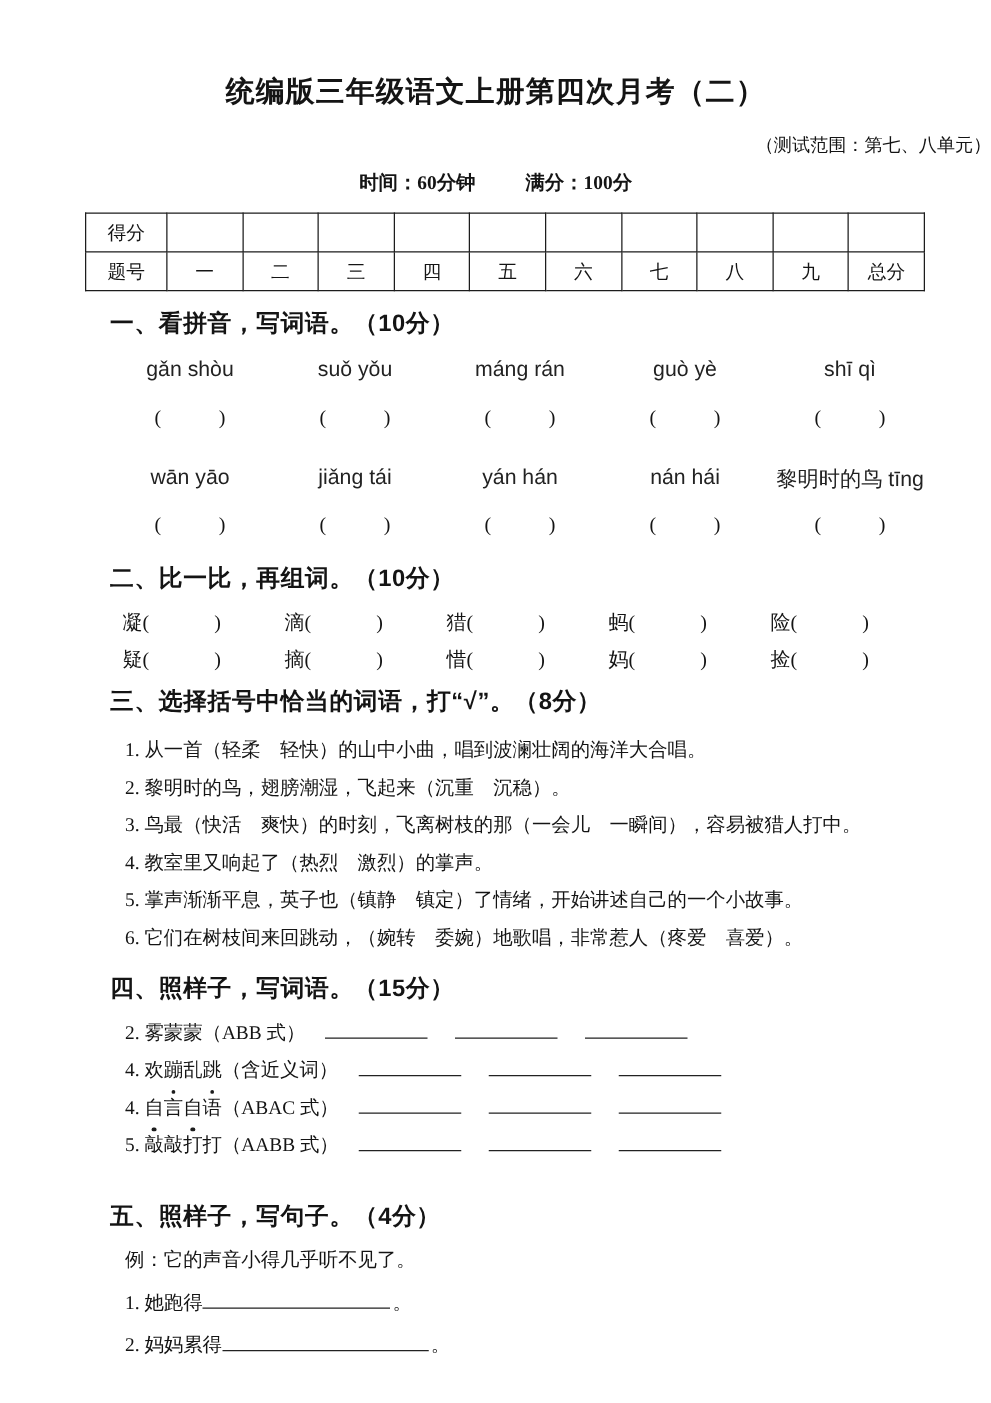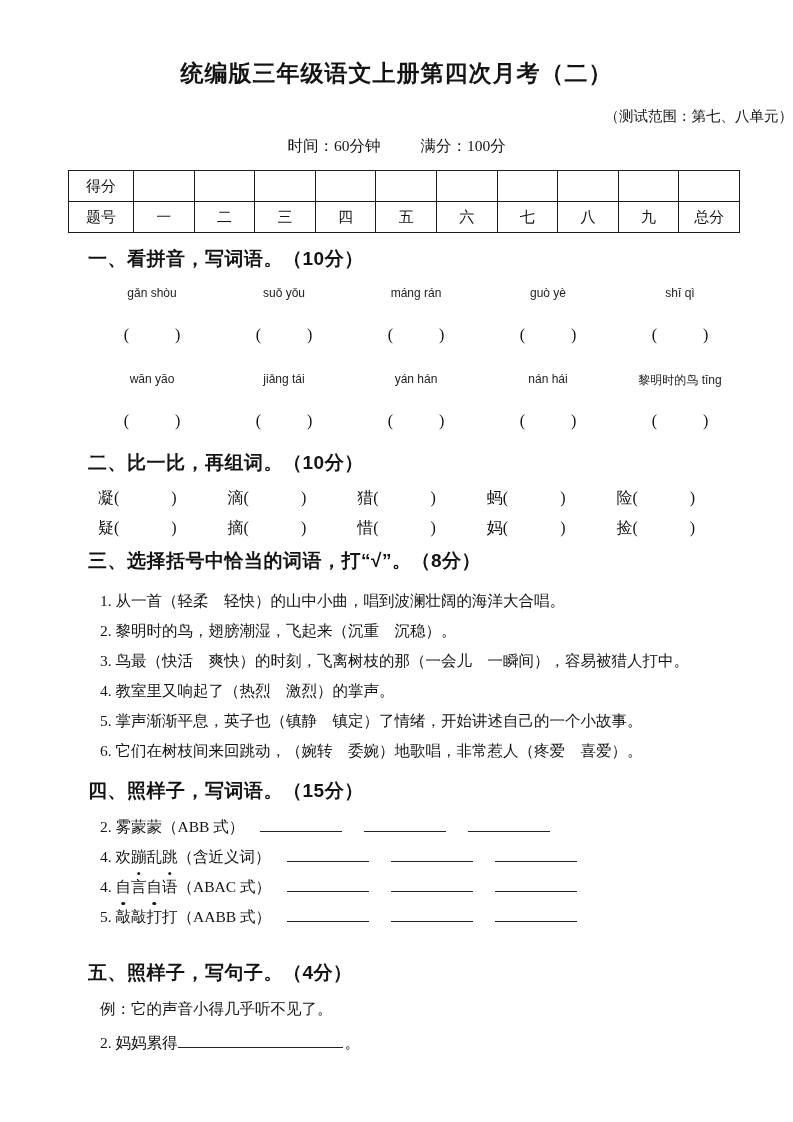--- a/index.html
+++ b/index.html
@@ -5,42 +5,42 @@
   html,body{margin:0;padding:0;background:#ffffff;}
   .page{
     position:relative;width:793px;height:1122px;background:#fff;
     font-family:"Liberation Serif",serif;color:#141414;overflow:hidden;
   }
   .title{
     position:absolute;top:58px;left:0;width:100%;text-align:center;
     font-family:"Liberation Sans",sans-serif;font-weight:700;font-size:23px;letter-spacing:1px;
   }
   .subtitle{position:absolute;top:107px;left:0;width:100%;text-align:right;font-size:14.5px;}
-  .info{position:absolute;top:136px;left:0;width:100%;text-align:center;font-size:15.5px;font-weight:400;}
+  .info{position:absolute;top:136px;left:0;width:100%;text-align:center;font-size:15.5px;font-weight:700;}
   .info .gapper{display:inline-block;width:40px;}
 
   table.score-table{
     position:absolute;top:170px;left:68px;width:672px;
     border-collapse:collapse;table-layout:fixed;
   }
   .score-table td{
     border:1.6px solid #1c1c1c;height:30px;text-align:center;
     font-size:15px;padding:0;overflow:hidden;
   }
   .score-table td.first{width:64px;}
 
   .sec-heading{
     position:absolute;left:88px;
     font-family:"Liberation Sans",sans-serif;font-weight:600;font-size:19px;
     letter-spacing:0.5px;white-space:nowrap;
   }
 
   .grid5{position:absolute;left:86px;width:660px;display:grid;grid-template-columns:repeat(5,1fr);}
   .grid5>div{text-align:center;white-space:nowrap;}
-  .pinyin{font-family:"Liberation Sans",sans-serif;font-size:12px;color:#222;}
+  .pinyin{font-family:"Liberation Sans",sans-serif;font-size:17px;color:#222;}
   .paren-gap{display:inline-block;width:46px;}
   .paren-row{font-size:16px;}
 
   .word-grid{position:absolute;left:98px;width:648px;display:grid;grid-template-columns:repeat(5,1fr);font-size:16px;}
   .word-grid>div{text-align:left;white-space:nowrap;}
   .word-gap{display:inline-block;width:52px;}
 
   .item-list{position:absolute;left:100px;font-size:15.5px;}
   .item-list .line{height:30px;line-height:30px;white-space:nowrap;}
 
@@ -172,17 +172,20 @@
     </div>
     <div class="line">
       <span>5. 敲敲打打（AABB 式）</span><span class="blank first"></span><span class="blank"></span><span class="blank"></span>
     </div>
   </div>
 
   <div class="sec-heading" style="top:960px">五、照样子，写句子。（4分）</div>
   <div class="item-list" style="top:992px">
     <div class="line" style="height:34px;line-height:34px">例：它的声音小得几乎听不见了。</div>
     <div class="line" style="height:34px;line-height:34px">
+      <span>1. 她跑得</span><span class="blank wide"></span><span>。</span>
+    </div>
+    <div class="line" style="height:34px;line-height:34px">
       <span>2. 妈妈累得</span><span class="blank wider"></span><span>。</span>
     </div>
   </div>
 
 </div>
 
 </body></html>

